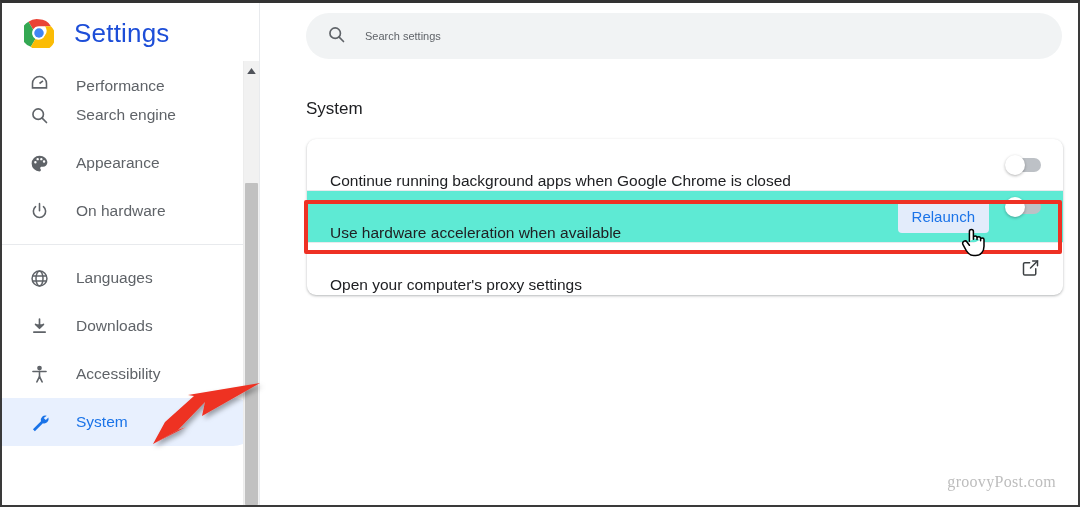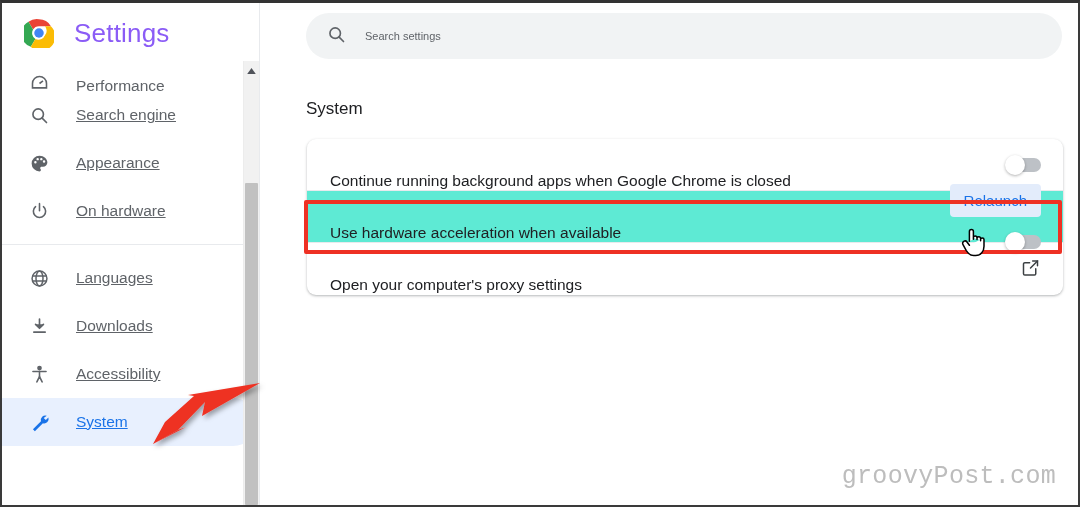--- a/index.html
+++ b/index.html
@@ -26,41 +26,40 @@
     width: 258px; height: 100%;
     background: #ffffff;
     border-right: 1px solid #e8eaed;
   }
   #brand {
     display: flex; align-items: center;
     height: 60px; padding-left: 22px; gap: 20px;
   }
   .chrome-logo { width: 30px; height: 30px; flex: 0 0 30px; }
   #brand-title {
-    font-size: 26px; color: #8b5cf6; letter-spacing: .2px;
+    font-size: 26px; color: #1d4ed8; letter-spacing: .2px;
   }
 
   #nav {
     position: absolute; top: 58px; left: 0; right: 0; bottom: 0;
     overflow: hidden;
   }
   .nav-list { padding-top: 0; }
   .nav-item {
     position: relative;
     display: flex; align-items: center;
     height: 48px;
     padding-left: 26px;
     gap: 26px;
     color: #5f6368;
     font-size: 15.5px;
     border-top-right-radius: 24px;
     border-bottom-right-radius: 24px;
     margin-right: 2px;
     cursor: pointer;
-    text-decoration: underline;
   }
   .nav-item .nav-ico { width: 22px; height: 22px; flex: 0 0 22px;
                        display: flex; align-items: center; justify-content: center; }
   .nav-item.clipped { height: 30px; overflow: hidden; align-items: flex-end; }
   .nav-item.clipped .nav-ico { margin-bottom: -3px; }
   .nav-item.clipped .nav-lbl { transform: translateY(4px); }
   .nav-item.selected {
     background: #e8f0fe;
     color: #1a73e8;
     font-weight: 500;
@@ -120,21 +119,21 @@
     display: flex; align-items: center;
     height: 52px;
     padding: 0 22px 0 23px;
     font-size: 15.5px; color: #202124;
     border-bottom: 1px solid #e8eaed;
     cursor: pointer;
   }
   .row:last-child { border-bottom: none; }
   .row.hovered { background: #5eead4; }
   .row-label { flex: 1 1 auto; margin-top: 32px; }
-  .row-actions { display: flex; align-items: flex-end; gap: 18px; flex-direction: column; }
+  .row-actions { display: flex; align-items: flex-start; gap: 18px; }
 
   .relaunch-btn {
     background: #e3ecfb;
     color: #1a73e8;
     font-size: 15px; font-weight: 500;
     padding: 8px 14px;
     border: none; border-radius: 4px;
     font-family: inherit;
     cursor: pointer;
   }
@@ -178,22 +177,22 @@
   #cursor {
     position: absolute;
     left: 958px; top: 224px;
     width: 26px; height: 32px;
     z-index: 9;
     pointer-events: none;
   }
 
   #watermark {
     position: absolute; right: 22px; bottom: 14px;
-    font-family: Liberation Mono, monospace;
-    font-size: 25px;
+    font-family: Liberation Serif, serif;
+    font-size: 16px;
     color: #bdbdbd;
     letter-spacing: .3px;
   }
 </style>
 </head>
 <body>
 
 <div id="app">
 
   <div id="sidebar">

